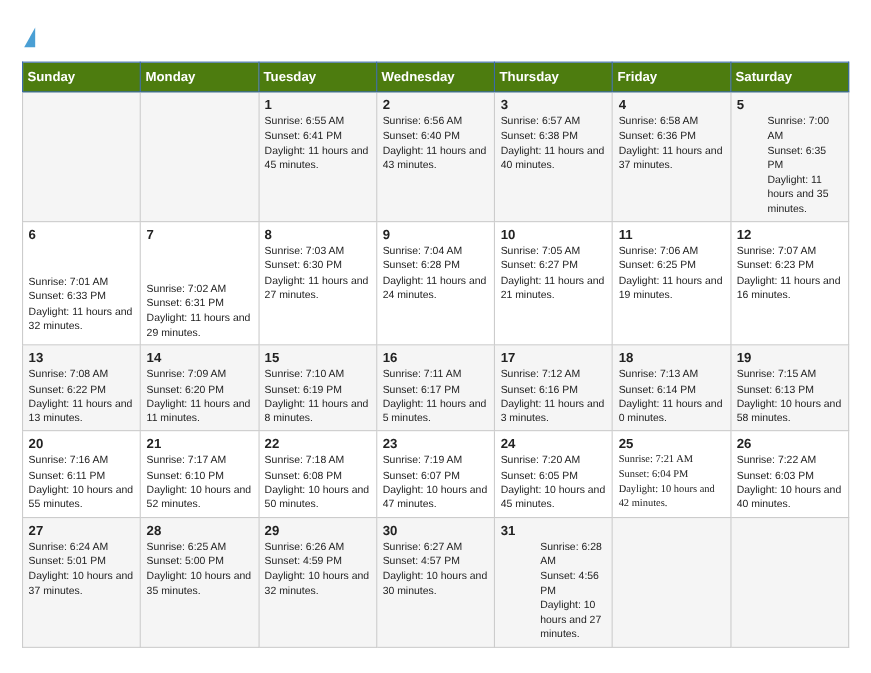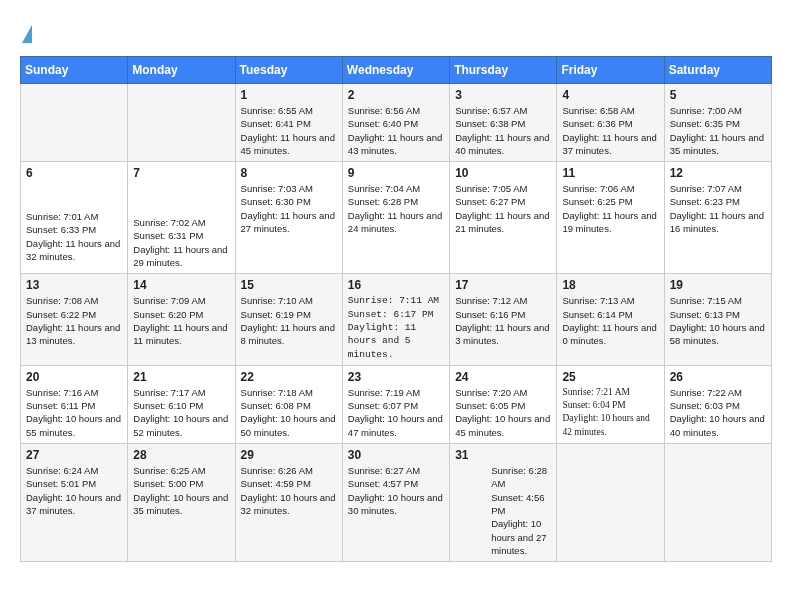--- a/index.html
+++ b/index.html
@@ -39,21 +39,21 @@
     }
     .location {
       font-size: 16px;
       color: #333;
     }
     .calendar {
       width: 100%;
       border-collapse: collapse;
     }
     .calendar th {
-      background: #3b82f6;
+      background: #4d7c0f;
       color: #fff;
       font-size: 12px;
       font-weight: bold;
       padding: 6px 4px;
       text-align: left;
       border: 1px solid #3a6aaa;
     }
     .calendar td {
       vertical-align: top;
       border: 1px solid #ccc;
@@ -136,21 +136,21 @@
 Daylight: 11 hours and 40 minutes.</div>
         </td>
         <td>
           <span class="day-number">4</span>
           <div class="day-info" style="white-space: pre-line;">Sunrise: 6:58 AM
 Sunset: 6:36 PM
 Daylight: 11 hours and 37 minutes.</div>
         </td>
         <td>
           <span class="day-number">5</span>
-          <div class="day-info" style="white-space: pre-line;">Sunrise: 7:00 AM
+          <div class="day-info" style="white-space: pre-line; margin-left: 28px;">Sunrise: 7:00 AM
 Sunset: 6:35 PM
 Daylight: 11 hours and 35 minutes.</div>
         </td>
       </tr>
       <tr>
         <td>
           <span class="day-number">6</span>
           <div class="day-info" style="white-space: pre-line; margin-top: 30px;">Sunrise: 7:01 AM
 Sunset: 6:33 PM
 Daylight: 11 hours and 32 minutes.</div>
@@ -206,21 +206,21 @@
 Daylight: 11 hours and 11 minutes.</div>
         </td>
         <td>
           <span class="day-number">15</span>
           <div class="day-info" style="white-space: pre-line;">Sunrise: 7:10 AM
 Sunset: 6:19 PM
 Daylight: 11 hours and 8 minutes.</div>
         </td>
         <td>
           <span class="day-number">16</span>
-          <div class="day-info" style="white-space: pre-line; font-family: Liberation Mono, monospace;">Sunrise: 7:11 AM
+          <div class="day-info" style="white-space: pre-line;">Sunrise: 7:11 AM
 Sunset: 6:17 PM
 Daylight: 11 hours and 5 minutes.</div>
         </td>
         <td>
           <span class="day-number">17</span>
           <div class="day-info" style="white-space: pre-line;">Sunrise: 7:12 AM
 Sunset: 6:16 PM
 Daylight: 11 hours and 3 minutes.</div>
         </td>
         <td>

